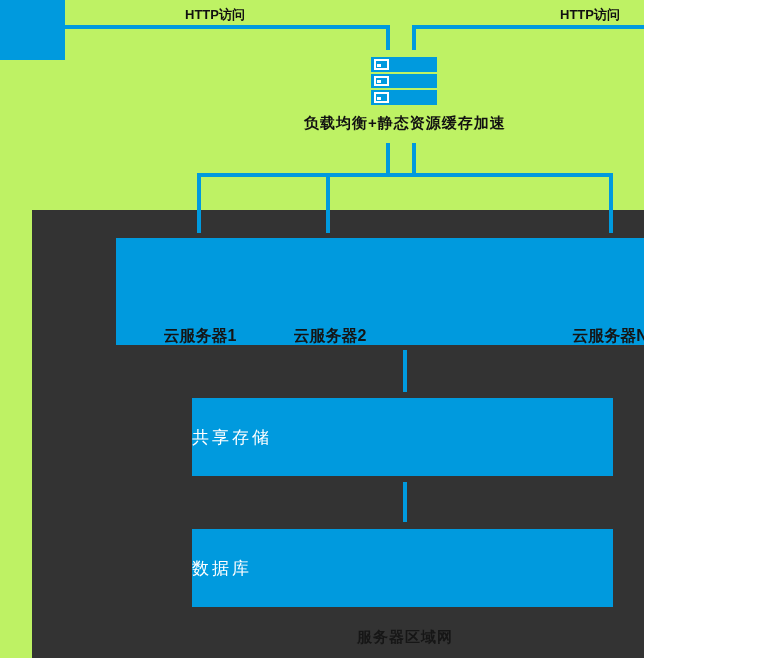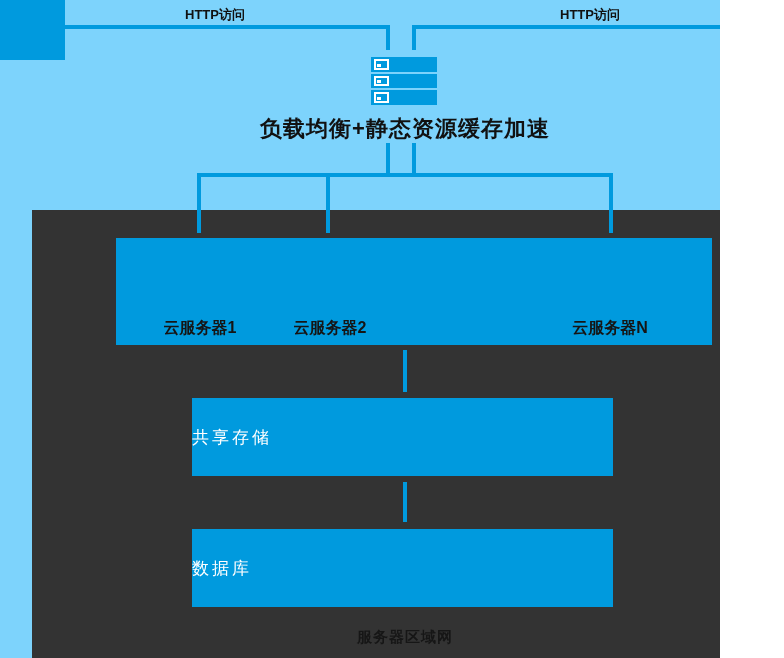--- a/index.html
+++ b/index.html
@@ -1,41 +1,41 @@
 <!DOCTYPE html>
 <html><head>
 <meta charset="utf-8">
 <style>
   html,body{margin:0;padding:0;background:#fff;}
   .canvas{
-    position:relative;width:720px;height:658px;overflow:hidden;background:#7dd3fc;
+    position:relative;width:644px;height:658px;overflow:hidden;background:#bef264;
     font-family:"Liberation Sans","DejaVu Sans",sans-serif;
   }
   .abs{position:absolute;}
   .blue{background:#009ADE;}
   .lbl{color:#111;font-weight:bold;white-space:nowrap;}
   .http-label{font-size:13px;text-align:center;width:130px;}
-  .lb-label{font-size:22px;text-align:center;width:340px;letter-spacing:1px;}
+  .lb-label{font-size:15px;text-align:center;width:340px;letter-spacing:1px;}
   
   .pc-icon{left:0;top:0;width:65px;height:60px;}
   .phone-icon{left:745px;top:2px;width:34px;height:58px;border-radius:5px;}
   .phone-screen{position:absolute;left:7px;top:6px;width:11px;height:38px;background:#fff;border-radius:5px;}
   .phone-home{position:absolute;left:7px;bottom:5px;width:9px;height:6px;background:#fff;border-radius:1px;}
   
   .hline{height:4px;}
   .vline{width:4px;}
   
   .srv-icon{left:371px;top:57px;width:66px;height:48px;display:flex;flex-direction:column;gap:2px;}
   .srv-row{flex:1;position:relative;background:#009ADE;}
   .srv-cell{position:absolute;left:3px;top:2px;bottom:2px;width:11px;border:2px solid #fff;}
   .srv-dot{position:absolute;left:1px;bottom:1px;width:4px;height:3px;background:#fff;}
   
   .dark-panel{left:32px;top:210px;width:728px;height:448px;background:#333333;}
   .cluster-box{left:116px;top:238px;width:596px;height:107px;}
-  .cluster-label{position:absolute;top:80px;transform:translateX(-50%);font-size:16px;font-weight:bold;color:#151515;white-space:nowrap;}
+  .cluster-label{position:absolute;top:88px;transform:translateX(-50%);font-size:16px;font-weight:bold;color:#151515;white-space:nowrap;}
   .band-box{left:192px;width:421px;height:78px;display:flex;align-items:center;justify-content:flex-start;}
   .band-box span{color:#ffffff;font-size:17px;letter-spacing:3px;white-space:nowrap;}
   .network-label{left:305px;top:628px;width:200px;text-align:center;color:#161616;font-size:15px;font-weight:bold;letter-spacing:1px;}
 </style>
 </head>
 <body>
 
 <div class="canvas">
 
   <div class="abs dark-panel"></div>

